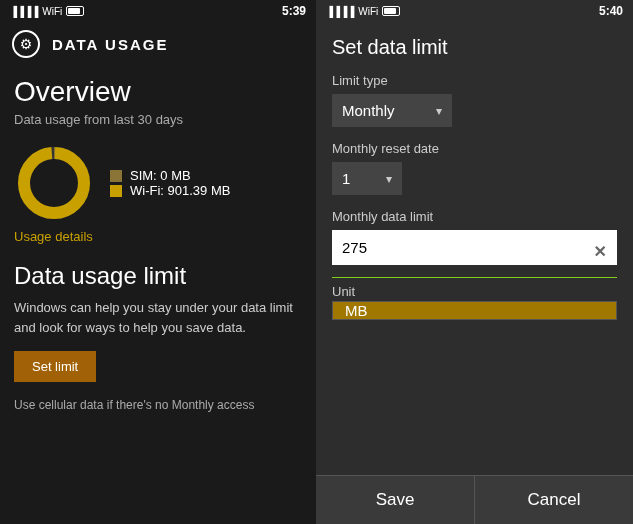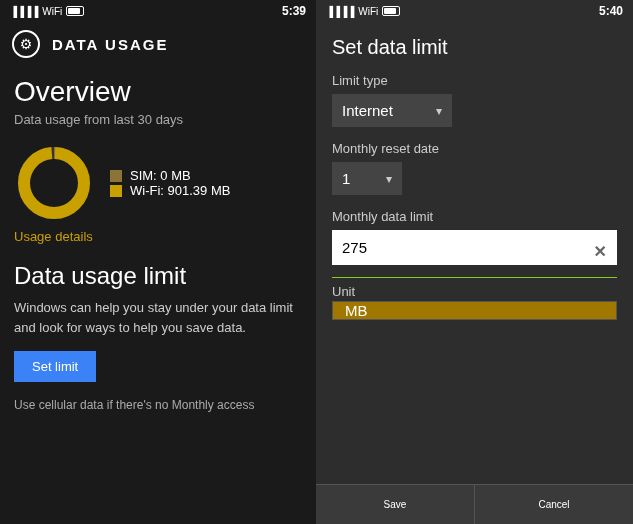--- a/index.html
+++ b/index.html
@@ -139,21 +139,21 @@
     }
 
     .data-limit-desc {
       font-size: 13px;
       color: #ccc;
       line-height: 1.5;
       margin-bottom: 14px;
     }
 
     .set-limit-btn {
-      background: #3b82f6;
+      background: #a16207;
       color: #fff;
       border: none;
       padding: 8px 18px;
       font-size: 13px;
       cursor: pointer;
       margin-bottom: 14px;
     }
 
     .bottom-text {
       font-size: 12px;
@@ -313,21 +313,21 @@
       margin-top: auto;
       border-top: 1px solid #555;
     }
 
     .action-btn {
       flex: 1;
       background: #3a3a3a;
       color: #fff;
       border: none;
       padding: 14px;
-      font-size: 10px;
+      font-size: 17px;
       cursor: pointer;
       text-align: center;
     }
 
     .action-btn:first-child {
       border-right: 1px solid #555;
     }
     .battery-body {
       width: 18px;
       height: 10px;
@@ -427,21 +427,21 @@
       </span>
     </div>
     <div class="time">5:40</div>
   </div>
 
   <div class="right-content">
     <div class="dialog-title">Set data limit</div>
 
     <div class="field-label">Limit type</div>
     <div class="dropdown-select">
-      <span>Internet</span>
+      <span>Monthly</span>
       <span class="dropdown-arrow">▾</span>
     </div>
 
     <div class="field-label">Monthly reset date</div>
     <div class="small-dropdown">
       <span>1</span>
       <span class="dropdown-arrow">▾</span>
     </div>
 
     <div class="field-label">Monthly data limit</div>

